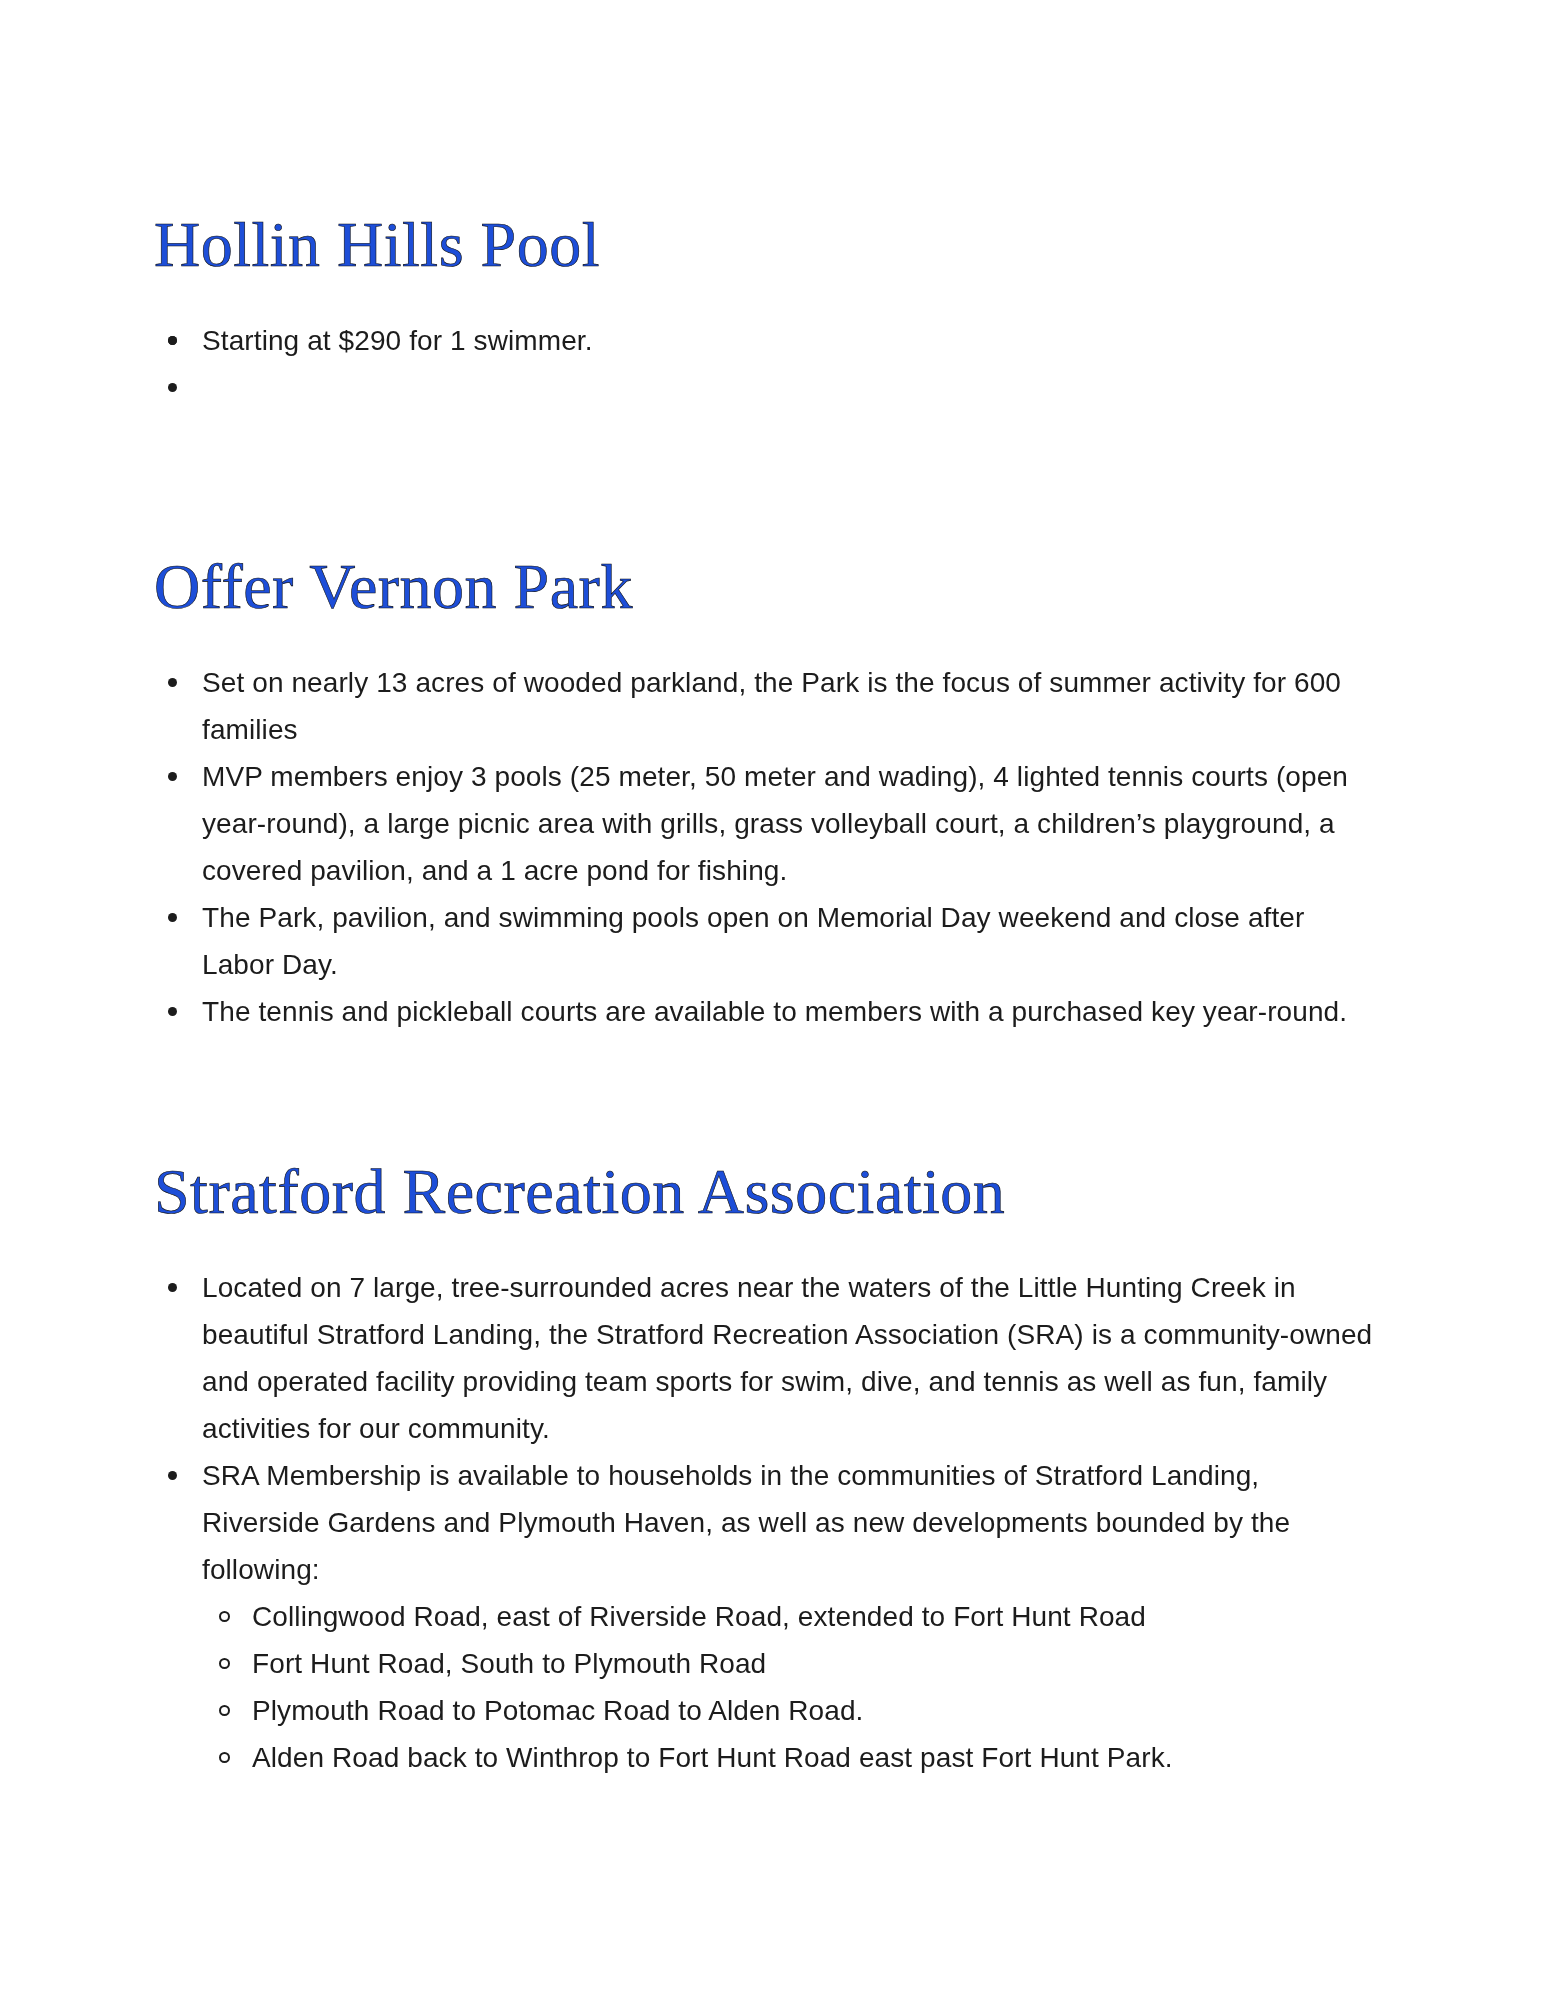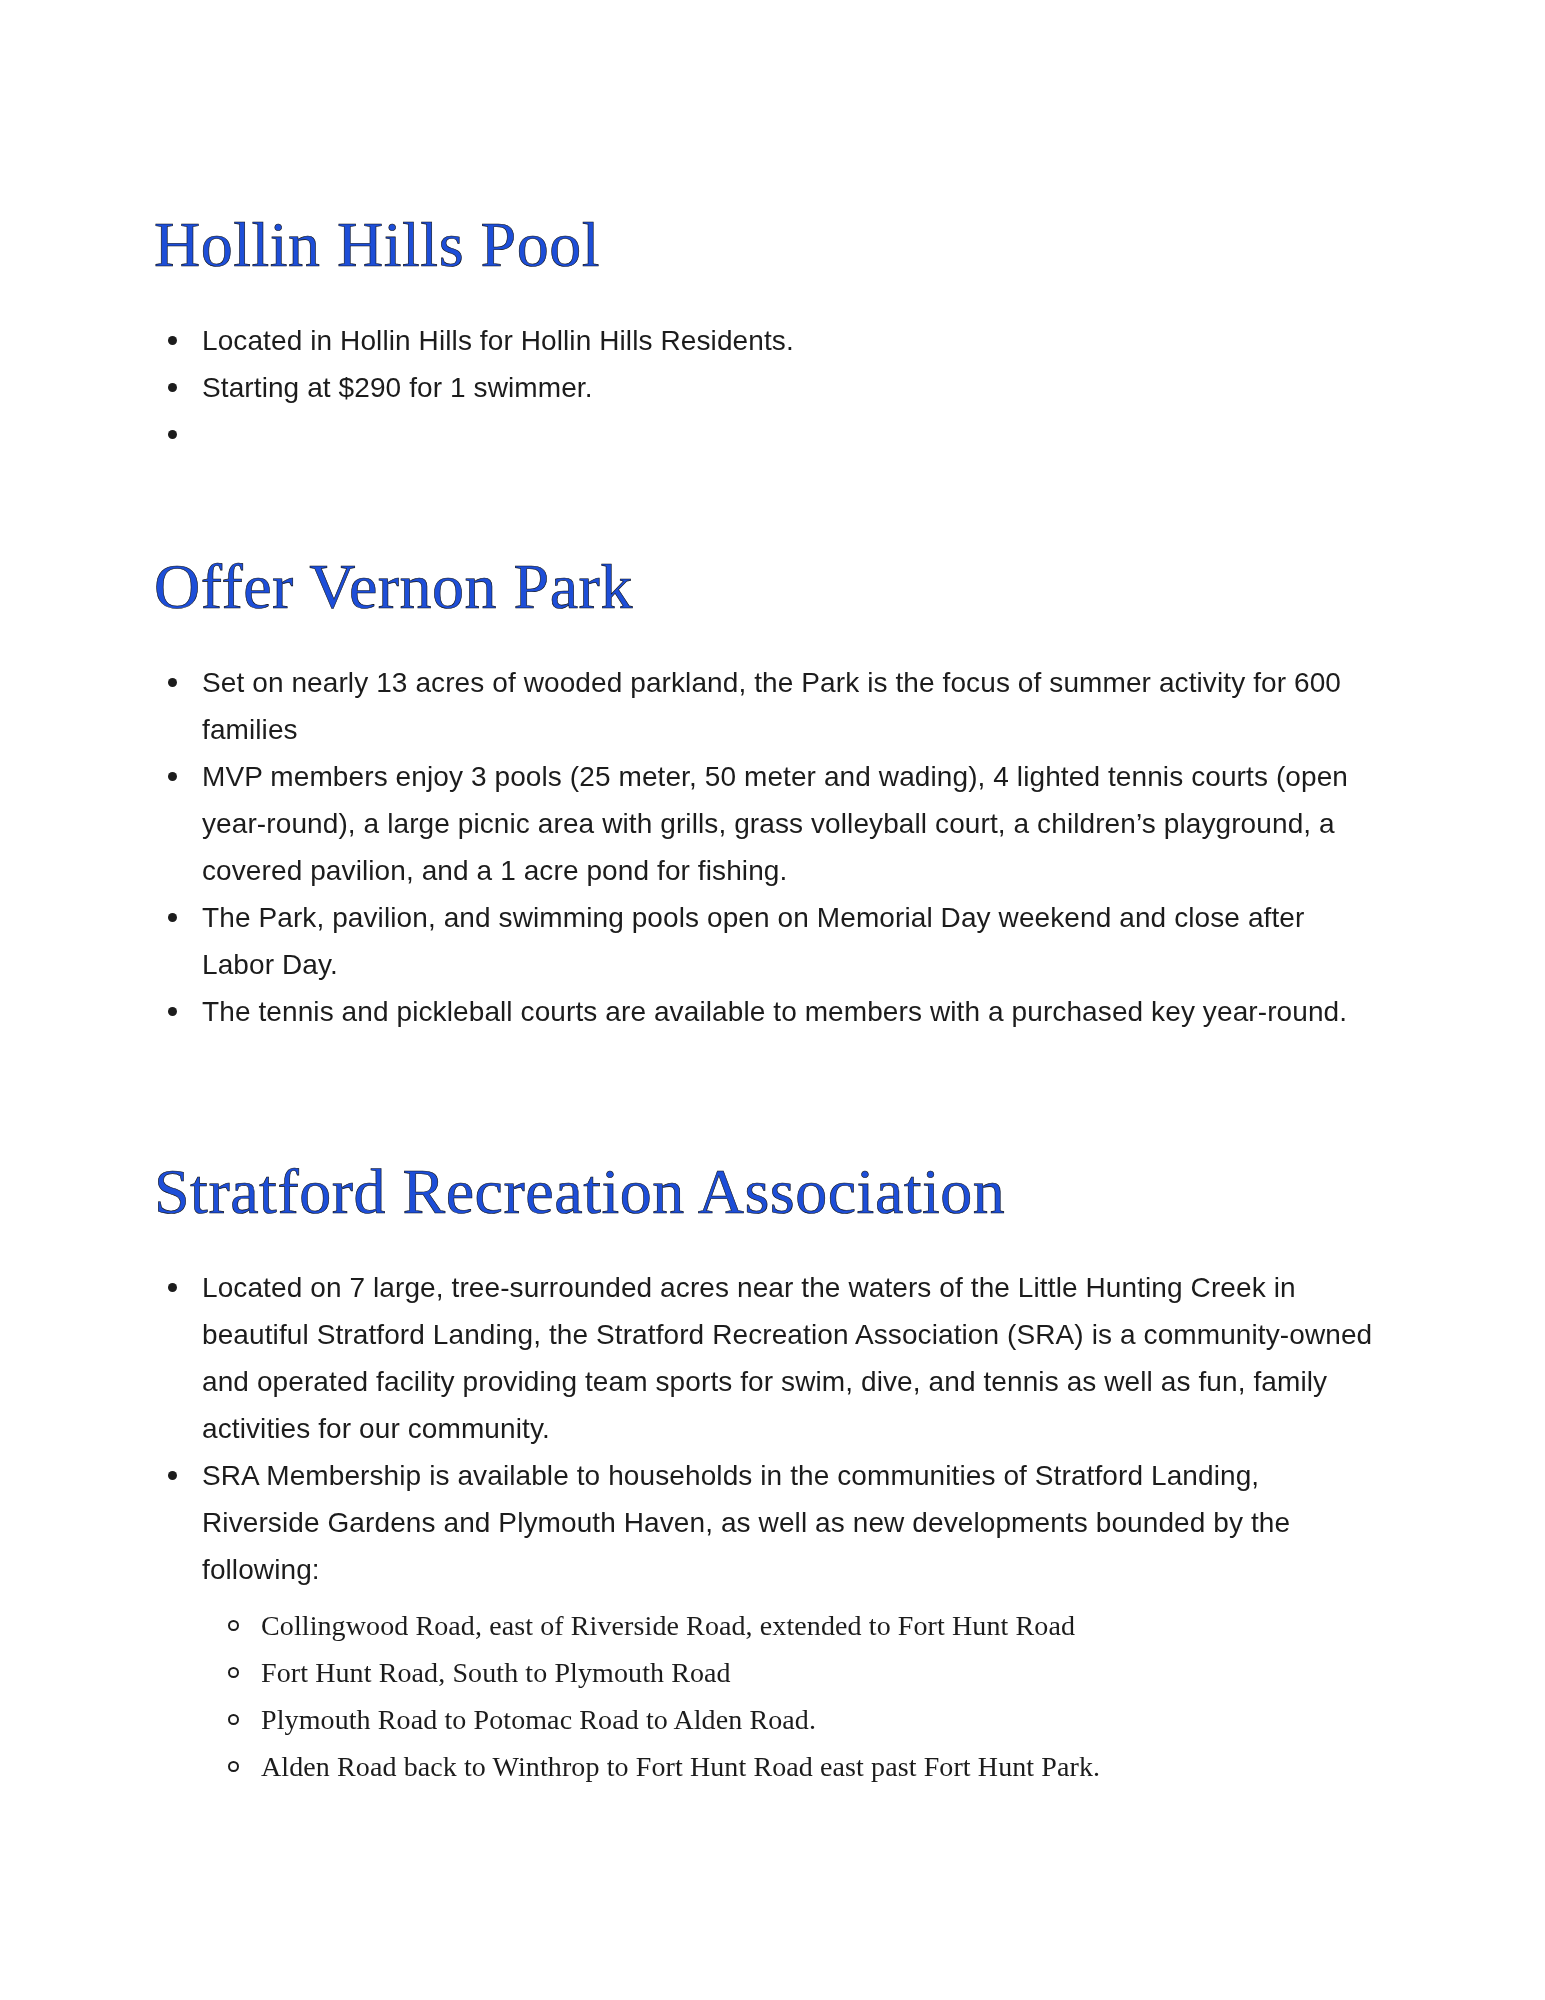--- a/index.html
+++ b/index.html
@@ -24,42 +24,42 @@
       margin: 0; padding: 0; list-style: none;
       font-size: 28px; line-height: 47px; color: #1c1c1c;
       font-family: "Liberation Sans", "DejaVu Sans", sans-serif;
       letter-spacing: 0.1px;
     }
     ul.lvl1 > li { position: relative; padding-left: 48px; }
     ul.lvl1 > li > .dot {
       position: absolute; left: 14px; top: 19px;
       width: 9px; height: 9px; border-radius: 50%; background: #1c1c1c;
     }
-    ul.lvl2 { margin: 9px; padding: 0; list-style: none; font-family: Liberation Serif, serif; }
+    ul.lvl2 { margin: 0; padding: 0; list-style: none; }
     ul.lvl2 > li { position: relative; padding-left: 50px; }
     ul.lvl2 > li > .ring {
       position: absolute; left: 17px; top: 18px;
       width: 7px; height: 7px; border-radius: 50%; border: 2px solid #1c1c1c;
     }
     #sec-hollin { top: 205px; }
     #sec-hollin ul { margin-top: 32px; }
     #sec-mvp { top: 547px; }
     #sec-mvp ul { margin-top: 32px; }
     #sec-sra { top: 1152px; }
     #sec-sra ul.lvl1 { margin-top: 32px; }
   </style>
 </head>
 <body>
 
 <div class="page">
 
   <section class="section" id="sec-hollin">
     <h1>Hollin Hills Pool</h1>
     <ul class="lvl1">
-      <li><span class="dot"></span><span>Located in Hollin Hills for Hollin Hills Residents.</span></li>
+      <li><span class="dot"></span></li>
       <li><span class="dot"></span><span>Starting at $290 for 1 swimmer.</span></li>
       <li><span class="dot"></span></li>
     </ul>
   </section>
 
   <section class="section" id="sec-mvp">
     <h1>Offer Vernon Park</h1>
     <ul class="lvl1">
       <li><span class="dot"></span><span>Set on nearly 13 acres of wooded parkland, the Park is the focus of summer activity for 600 families</span></li>
       <li><span class="dot"></span><span>MVP members enjoy 3 pools (25 meter, 50 meter and wading), 4 lighted tennis courts (open year-round), a large picnic area with grills, grass volleyball court, a children’s playground, a covered pavilion, and a 1 acre pond for fishing.</span></li>

